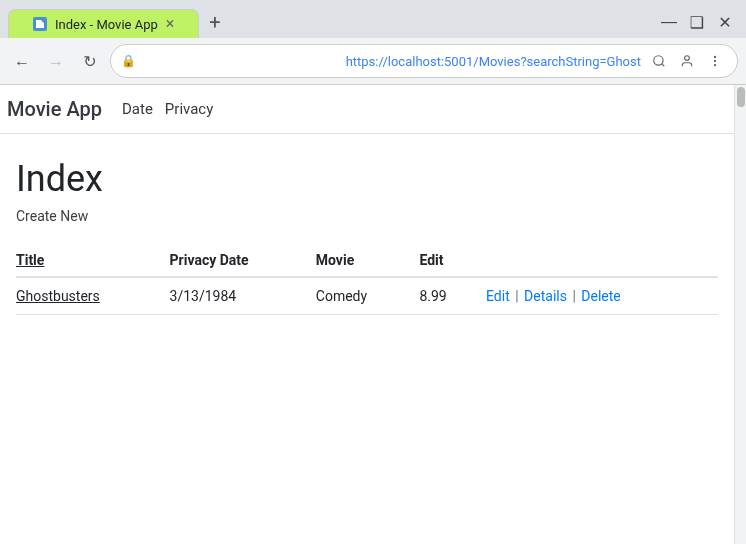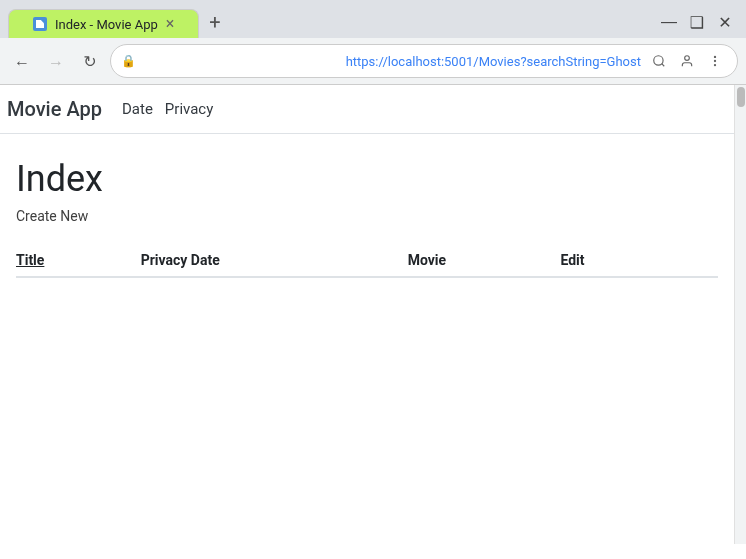--- a/index.html
+++ b/index.html
@@ -127,20 +127,29 @@
           <tr>
             <th>Title</th>
             <th>Privacy Date</th>
             <th>Movie</th>
             <th>Edit</th>
             <th></th>
           </tr>
         </thead>
         <tbody id="movies-tbody">
 
+        <tr>
+      <td>Ghostbusters</td>
+      <td>3/13/1984</td>
+      <td>Comedy</td>
+      <td>8.99</td>
+      <td>
+        <a href="#" class="action-link">Edit</a><span class="action-separator"> | </span><a href="#" class="action-link">Details</a><span class="action-separator"> | </span><a href="#" class="action-link">Delete</a>
+      </td>
+    </tr>
           </tbody>
       </table>
     </div>
 
 
   </div>
 
   <div class="scrollbar-track">
     <div class="scrollbar-thumb-top"></div>
   </div>

